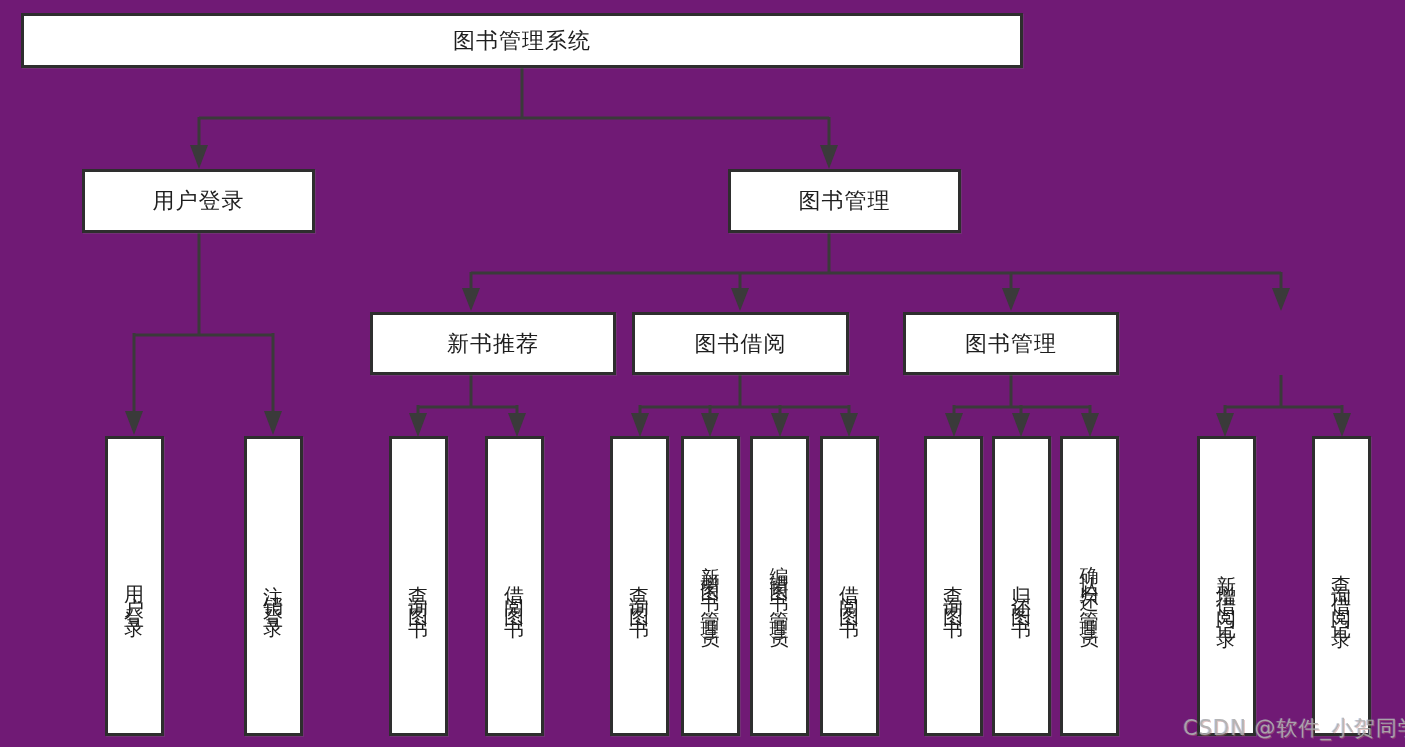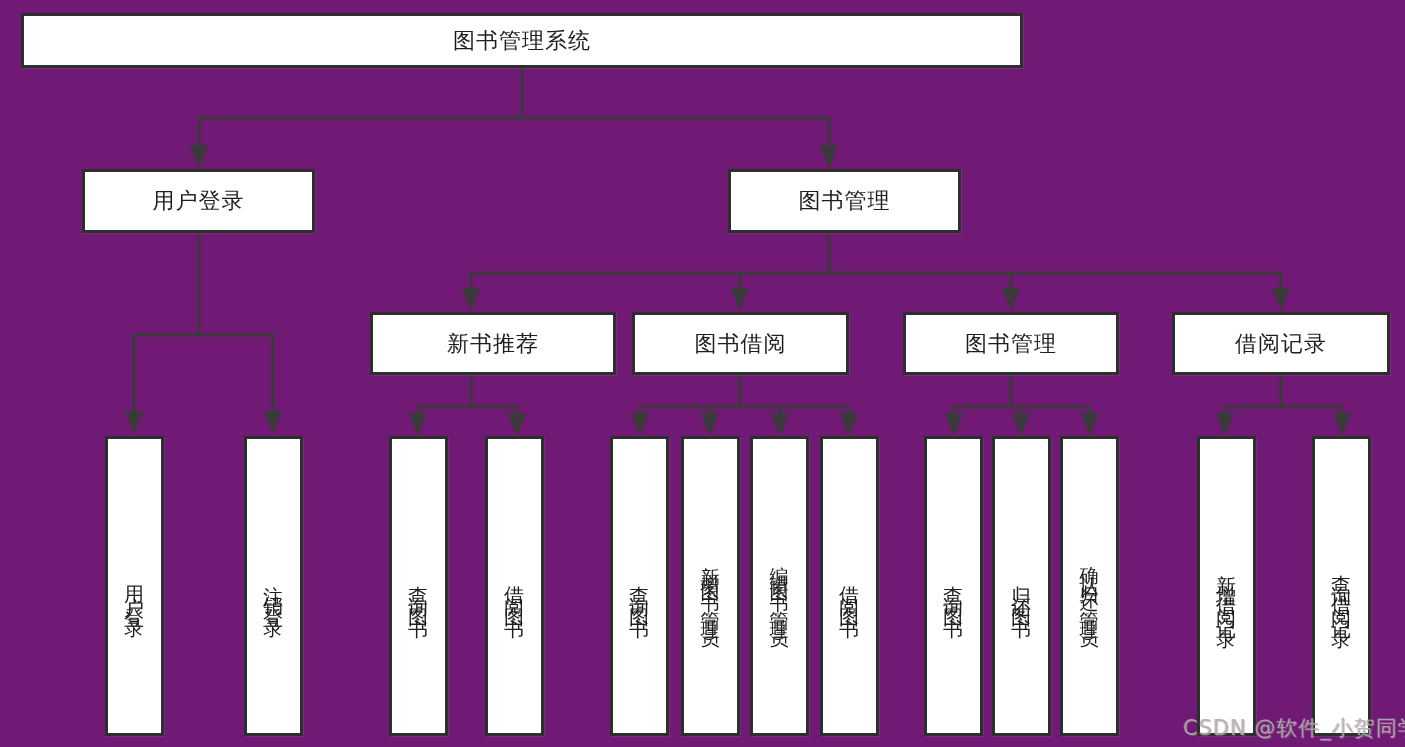--- a/index.html
+++ b/index.html
@@ -117,23 +117,20 @@
 
   <div class="node" style="left:346px;top:312px;width:246px;height:63px;margin-left:24px;">
     <span>新书推荐</span>
   </div>
   <div class="node" style="left:632px;top:312px;width:217px;height:63px;text-align:center;">
     <span>图书借阅</span>
   </div>
   <div class="node" style="left:903px;top:312px;width:216px;height:63px;">
     <span>图书管理</span>
   </div>
-  <div class="node" style="left:1172px;top:312px;width:218px;height:63px;">
-    <span>借阅记录</span>
-  </div>
 
   <div class="leaf" style="left:105px;top:436px;width:59px;height:300px;">
     <span>用户登录</span>
   </div>
   <div class="leaf" style="left:244px;top:436px;width:59px;height:300px;">
     <span>注销登录</span>
   </div>
 
   <div class="leaf" style="left:389px;top:436px;width:59px;height:300px;">
     <span>查询图书</span>

